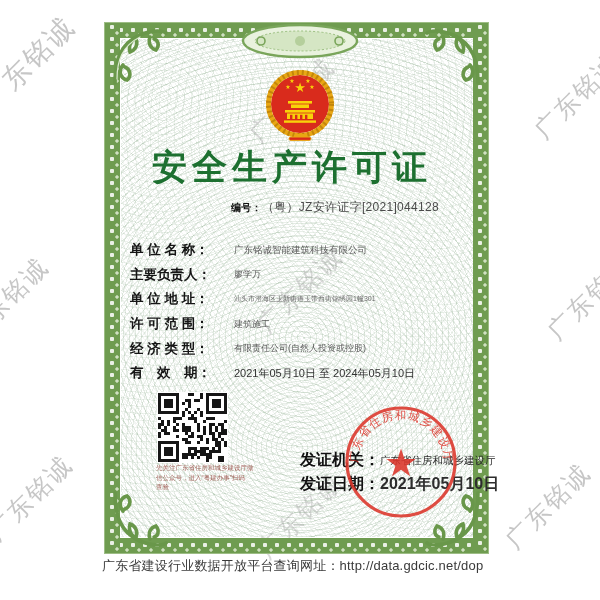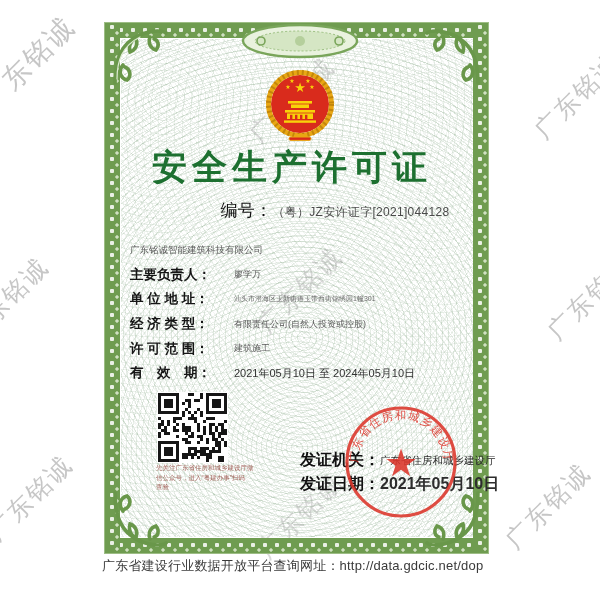--- a/index.html
+++ b/index.html
@@ -54,21 +54,21 @@
   .corner.br{right:4px;bottom:4px;transform:scale(-1,-1);}
 
   .medallion{position:absolute;left:237px;top:20px;width:126px;height:42px;}
 
   
   .emblem{position:absolute;left:261px;top:70px;width:78px;height:72px;}
   .title{position:absolute;left:0;right:16px;top:144px;text-align:center;
     font-size:35px;font-weight:800;color:#1d7030;letter-spacing:5px;}
   .serial{position:absolute;left:0;right:0;top:199px;text-align:center;padding-left:70px;
     font-size:12px;color:#4a4a4a;letter-spacing:.3px;}
-  .serial .lbl{font-weight:400;color:#111;font-size:17px;}
+  .serial .lbl{font-weight:700;color:#111;font-size:10px;}
 
   
   .fields{position:absolute;left:130px;top:238px;}
   .row{height:24.6px;display:flex;align-items:center;}
   .row .lbl{display:inline-block;width:104px;font-size:13.5px;font-weight:700;color:#151515;white-space:nowrap;}
   .row .val{font-size:9px;color:#5a5a5a;white-space:nowrap;}
   .row.r0 .val{font-size:9.5px;}
   .row.r2 .val{font-size:7px;color:#6a6a6a;}
   .row.r5 .val{font-size:11px;color:#333;}
 
@@ -180,37 +180,38 @@
   </svg>
 
   <div class="title">安全生产许可证</div>
 
   <div class="serial">
     <span class="lbl">编号：</span><span class="val">（粤）JZ安许证字[2021]044128</span>
   </div>
 
   <div class="fields">
     <div class="row r0">
+      <span class="lbl">单 位 名 称：</span>
       <span class="val">广东铭诚智能建筑科技有限公司</span>
     </div>
     <div class="row r1">
       <span class="lbl">主要负责人：</span>
       <span class="val">廖学万</span>
     </div>
     <div class="row r2">
       <span class="lbl">单 位 地 址：</span>
       <span class="val">汕头市澄海区玉新街道玉带西街锦绣园1幢301</span>
     </div>
+    <div class="row r4">
+      <span class="lbl">许 可 范 围：</span>
+      <span class="val">建筑施工</span>
+    </div>
     <div class="row r3">
       <span class="lbl">经 济 类 型：</span>
       <span class="val">有限责任公司(自然人投资或控股)</span>
-    </div>
-    <div class="row r4">
-      <span class="lbl">许 可 范 围：</span>
-      <span class="val">建筑施工</span>
     </div>
     <div class="row r5">
       <span class="lbl">有　效　期：</span>
       <span class="val">2021年05月10日  至  2024年05月10日</span>
     </div>
   </div>
 
   <div class="qr">
       <div class="on"></div>
       <div class="on"></div>

